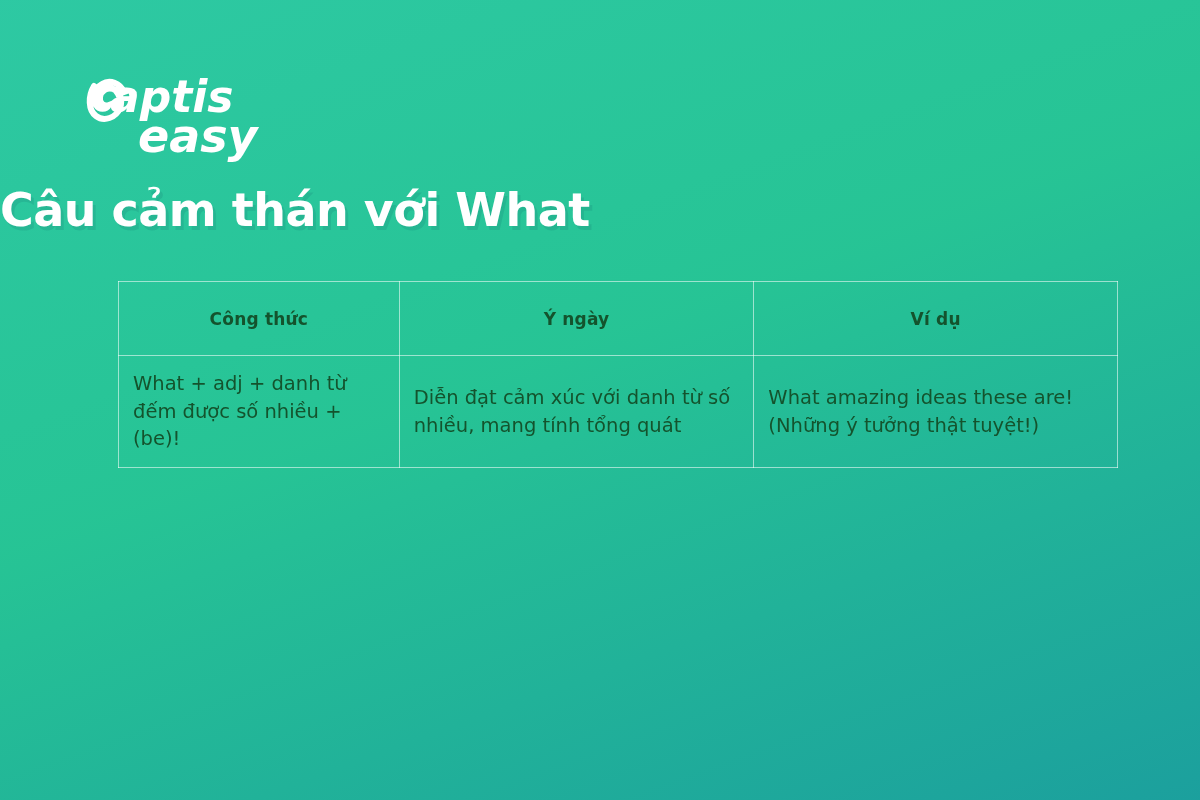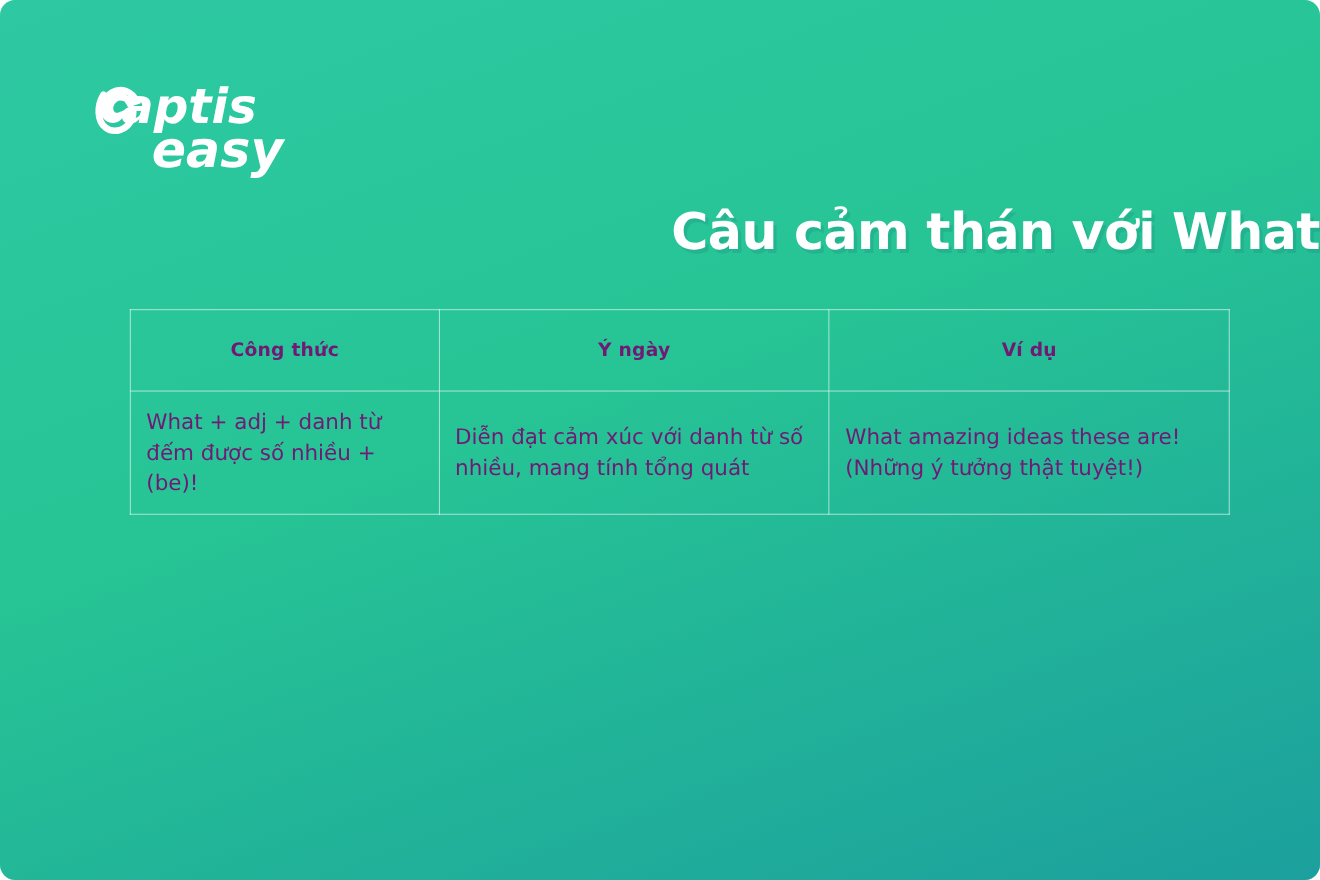--- a/index.html
+++ b/index.html
@@ -18,21 +18,20 @@
         #33ccaa 0%,
         #2ec9a0 14%,
         #28c792 30%,
         #20bd8d 44%,
         #1aa f88 52%,
         #169d92 68%,
         #13919a 82%,
         #1281a0 100%);
     background-color:#27c59a;
     overflow:hidden;
-    border-radius:14px;
   }
   
   .canvas::before {
     content:"";
     position:absolute; inset:0;
     background:linear-gradient(160deg, rgba(51,204,170,0.55) 0%, rgba(37,193,137,0.30) 45%, rgba(18,129,160,0.55) 100%);
     pointer-events:none;
   }
   .canvas > * { position:relative; z-index:2; }
 
@@ -41,21 +40,21 @@
     position:absolute;
     left:86px; top:58px;
     width:230px; height:105px;
   }
   .logo svg { display:block; width:100%; height:100%; }
 
   
   .title {
     position:absolute;
     left:0; right:0; top:183px;
-    text-align:right;
+    text-align:left;
     font-size:46px;
     font-weight:bold;
     letter-spacing:-0.5px;
     color:#ffffff;
     text-shadow:3px 4px 0 rgba(20,110,110,0.18);
     font-family:"DejaVu Sans", sans-serif;
   }
 
   
   .table-wrap {
@@ -63,21 +62,21 @@
     left:118px; top:281px;
     width:1000px;
   }
   table.grid {
     width:100%;
     border-collapse:collapse;
     table-layout:fixed;
   }
   table.grid th, table.grid td {
     border:1px solid rgba(255,255,255,0.55);
-    color:#701a75;
+    color:#14532d;
     vertical-align:middle;
   }
   table.grid col.c1 { width:28.1%; }
   table.grid col.c2 { width:35.5%; }
   table.grid col.c3 { width:36.4%; }
 
   table.grid th {
     height:74px;
     font-size:17px;
     font-weight:bold;

